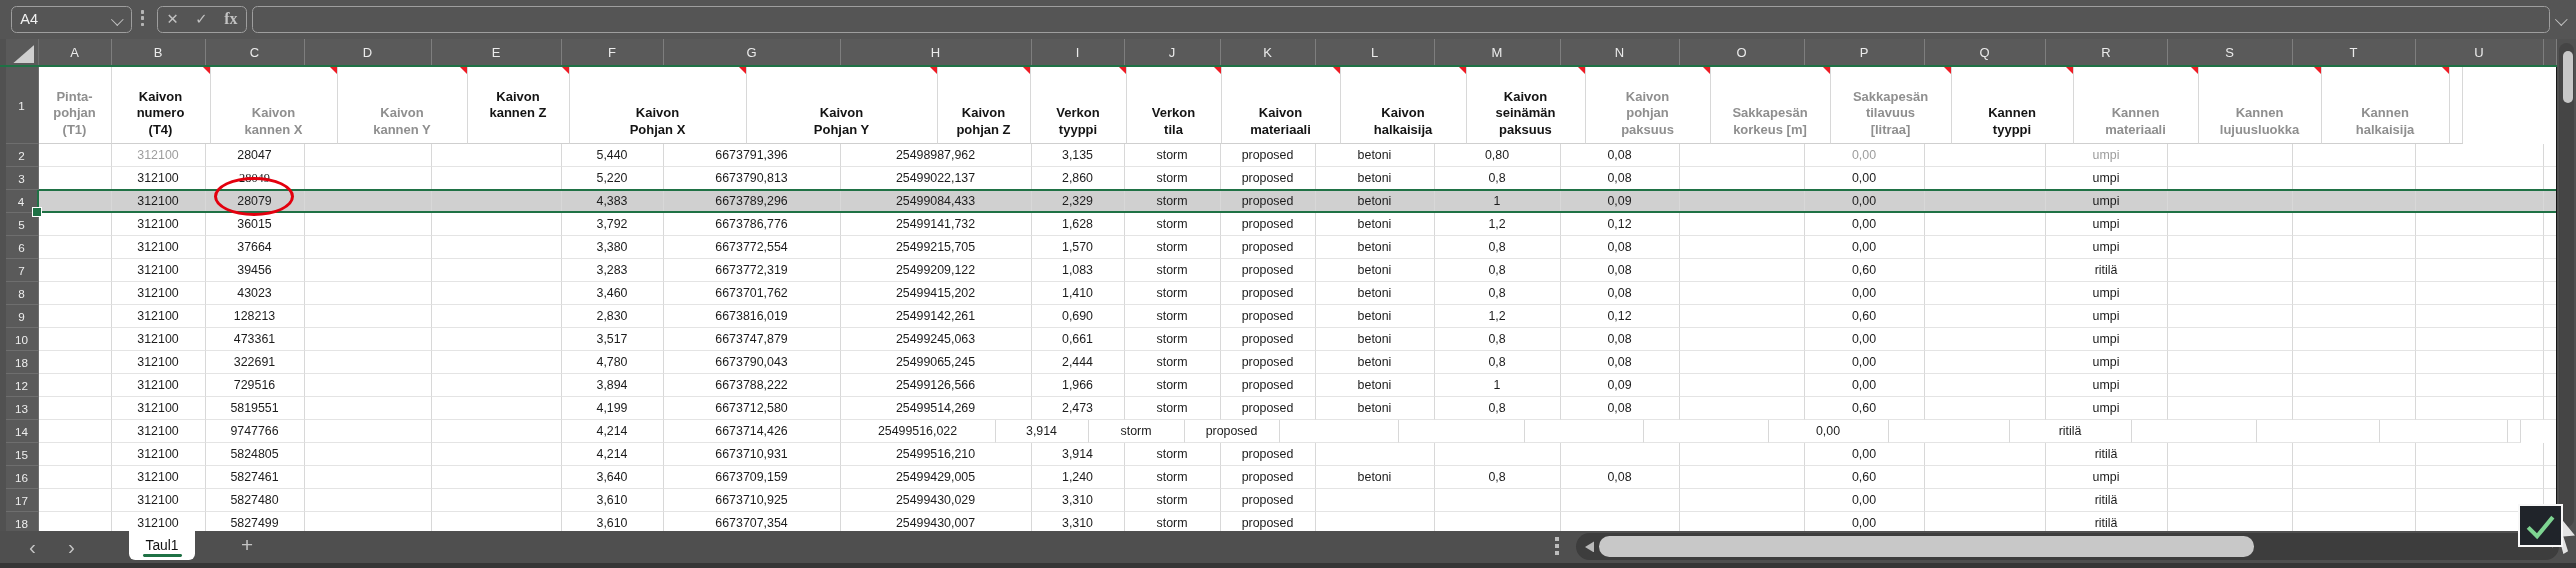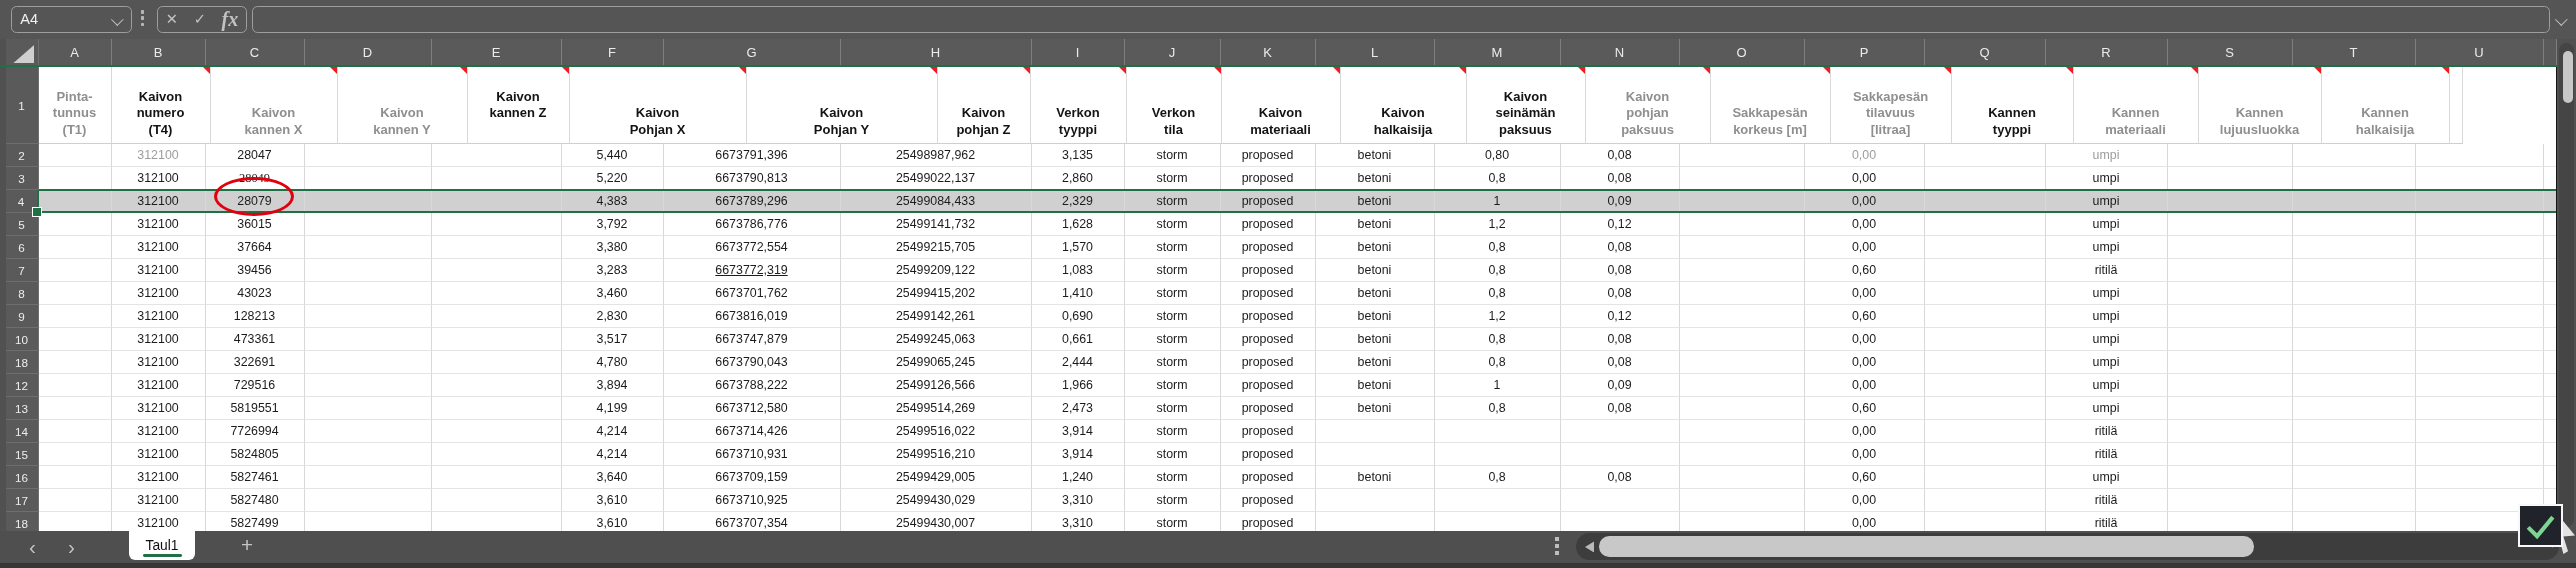--- a/index.html
+++ b/index.html
@@ -19,21 +19,21 @@
   .namebox{position:absolute;left:11px;top:5.5px;width:121px;height:27px;border:1.4px solid var(--chrome-border);
            border-radius:5.5px;display:flex;align-items:center;color:#f2f2f2;font-size:14.5px;padding-left:8.3px;box-sizing:border-box;}
   .namebox .chev{position:absolute;right:9.7px;top:8.3px;}
   .chev{width:7.6px;height:7.6px;border-right:1.7px solid var(--glyph-gray);border-bottom:1.7px solid var(--glyph-gray);
         transform:rotate(45deg);display:inline-block;}
   .vdots{position:absolute;left:141px;top:10.3px;display:flex;flex-direction:column;gap:2.8px;}
   .vdots i{width:3.4px;height:3.4px;background:#b5b5b5;border-radius:0.7px;}
   .fxgroup{position:absolute;left:157px;top:5.5px;width:90px;height:27px;border:1.4px solid var(--chrome-border);
            border-radius:5.5px;display:flex;align-items:center;justify-content:space-around;box-sizing:border-box;}
   .fxgroup .g{color:var(--glyph-gray);font-size:14.5px;line-height:1;cursor:default;}
-  .fxgroup .fx{font-family:"Liberation Serif",serif;font-style:italic;font-weight:bold;font-size:20px;}
+  .fxgroup .fx{font-family:"Liberation Serif",serif;font-weight:bold;font-size:16px;}
   .fbar{position:absolute;left:252px;top:5.5px;width:2298px;height:27px;border:1.4px solid var(--chrome-border);
         border-radius:5.5px;box-sizing:border-box;}
   .fbar-exp{position:absolute;left:2557px;top:15px;}
   
   .main{position:relative;width:2576px;height:492px;background:#fff;}
   .gridcol{position:absolute;left:0;top:0;width:2557px;height:492px;overflow:hidden;}
   .chrow{display:flex;height:28px;background:var(--head-bg);border-bottom:2.1px solid var(--accent-green);box-sizing:border-box;}
   .m{width:5.5px;flex:none;background:var(--margin-bg);}
   .corner{width:33px;flex:none;position:relative;background:var(--head-bg);border-right:0.7px solid var(--head-line);box-sizing:border-box;}
   .corner-tri{position:absolute;right:3.4px;bottom:2.1px;width:20.7px;height:18px;background:#cfcfcf;
@@ -142,21 +142,21 @@
           <div class="colletter" style="width: 125px;">S</div>
           <div class="colletter" style="width: 123px;">T</div>
           <div class="colletter" style="width: 128px;">U</div>
           <div class="colletter" style="width: 13.8px;"></div>
         </div>
       <div>
           <div class="row h1">
             <div class="m"></div>
             <div class="rowhead" style="height: 77px;">1</div>
             <div class="hcell hdim" style="width: 73px;"><span>Pinta-
-tunnus
+pohjan
 (T1)</span></div>
             <div class="hcell hstrong" style="width: 99px;"><span>Kaivon
 numero
 (T4)</span><div class="tri-comment"></div></div>
             <div class="hcell hdim" style="width: 127px;"><span>Kaivon
 kannen X</span><div class="tri-comment"></div></div>
             <div class="hcell hdim" style="width: 130px;"><span>Kaivon
 kannen Y</span><div class="tri-comment"></div></div>
             <div class="hcell hstrong vcenter" style="width: 102px;"><span>Kaivon
 kannen Z</span><div class="tri-comment"></div></div>
@@ -327,21 +327,21 @@
           </div>
           <div class="row">
             <div class="m"></div>
             <div class="rowhead">7</div>
             <div class="cell" style="width: 73px;"></div>
             <div class="cell" style="width: 94px;">312100</div>
             <div class="cell" style="width: 99px;">39456</div>
             <div class="cell" style="width: 127px;"></div>
             <div class="cell" style="width: 130px;"></div>
             <div class="cell" style="width: 102px;">3,283</div>
-            <div class="cell" style="width: 177px; text-decoration: underline;">6673772,319</div>
+            <div class="cell" style="width: 177px;">6673772,319</div>
             <div class="cell" style="width: 191px;">25499209,122</div>
             <div class="cell" style="width: 93px; text-align: right;">1,083</div>
             <div class="cell" style="width: 96px;">storm</div>
             <div class="cell" style="width: 95px;">proposed</div>
             <div class="cell" style="width: 119px;">betoni</div>
             <div class="cell" style="width: 126px;">0,8</div>
             <div class="cell" style="width: 119px;">0,08</div>
             <div class="cell" style="width: 125px;"></div>
             <div class="cell" style="width: 120px;">0,60</div>
             <div class="cell" style="width: 121px;"></div>
@@ -505,26 +505,26 @@
             <div class="cell" style="width: 125px;"></div>
             <div class="cell" style="width: 123px;"></div>
             <div class="cell" style="width: 128px;"></div>
             <div class="cell" style="width: 13.8px;"></div>
           </div>
           <div class="row">
             <div class="m"></div>
             <div class="rowhead">14</div>
             <div class="cell" style="width: 73px;"></div>
             <div class="cell" style="width: 94px;">312100</div>
-            <div class="cell" style="width: 99px;">7726994</div>
+            <div class="cell" style="width: 99px;">9747766</div>
             <div class="cell" style="width: 127px;"></div>
             <div class="cell" style="width: 130px;"></div>
             <div class="cell" style="width: 102px;">4,214</div>
             <div class="cell" style="width: 177px;">6673714,426</div>
-            <div class="cell" style="width: 191px;">25499516,022</div>
+            <div class="cell" style="width: 155px;">25499516,022</div>
             <div class="cell" style="width: 93px;">3,914</div>
             <div class="cell" style="width: 96px;">storm</div>
             <div class="cell" style="width: 95px;">proposed</div>
             <div class="cell" style="width: 119px;"></div>
             <div class="cell" style="width: 126px;"></div>
             <div class="cell" style="width: 119px;"></div>
             <div class="cell" style="width: 125px;"></div>
             <div class="cell" style="width: 120px;">0,00</div>
             <div class="cell" style="width: 121px;"></div>
             <div class="cell" style="width: 122px;">ritilä</div>

